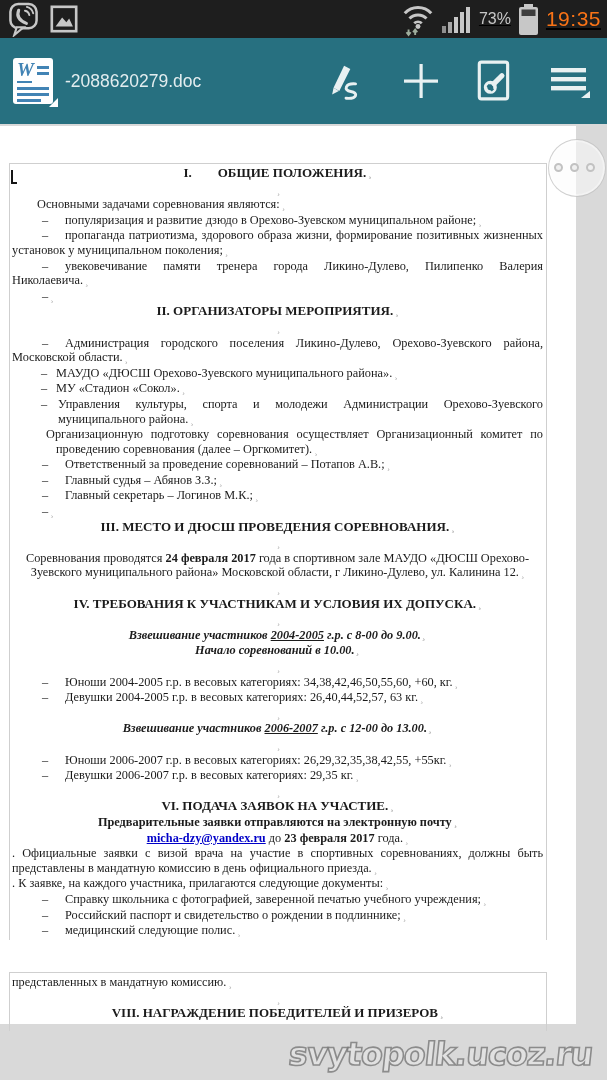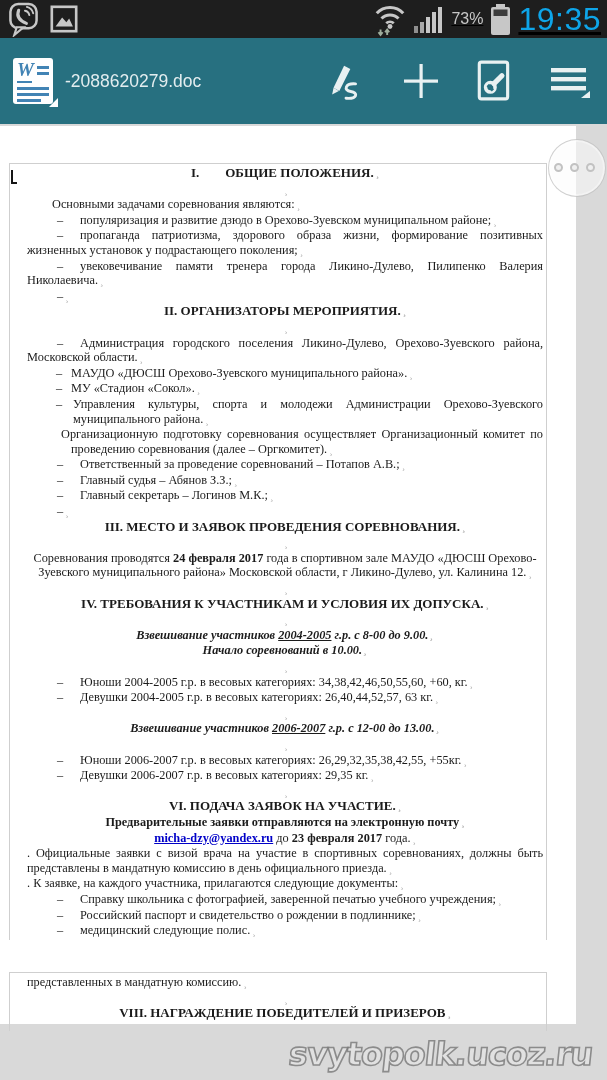--- a/index.html
+++ b/index.html
@@ -8,21 +8,21 @@
     background:#d9d9d9;font-family:"Liberation Sans",sans-serif;
   }
   
   .status-bar{
     position:absolute;left:0;top:0;width:607px;height:38px;background:#1e1e1e;
     display:flex;align-items:center;
   }
   .sb-left{display:flex;align-items:center;gap:10px;padding-left:8px;}
   .sb-right{margin-left:auto;display:flex;align-items:center;gap:7px;padding-right:6px;text-decoration:underline;}
   .sb-text{color:#c7c7c7;font-size:16px;}
-  .sb-time{color:#0ea5e9;font-size:32px;letter-spacing:0.5px;}
+  .sb-time{color:#f97316;font-size:21px;letter-spacing:0.5px;}
   
   .toolbar{
     position:absolute;left:0;top:38px;width:607px;height:86px;background:#277080;
     display:flex;align-items:center;
   }
   .doc-icon{position:relative;width:40px;height:46px;margin-left:13px;background:#fefefe;border-radius:3px;}
   .doc-icon .w-letter{position:absolute;left:4px;top:1px;font-family:"Liberation Serif",serif;
     font-style:italic;font-weight:bold;font-size:19px;color:#4183b4;}
   .doc-icon .w-under{position:absolute;left:4px;top:23px;width:15px;height:2px;background:#4183b4;}
   .doc-icon .ln{position:absolute;background:#4183b4;height:2.5px;}
@@ -40,21 +40,21 @@
   .tb-menu{margin-right:14px;}
   
   .page{position:absolute;left:0;background:#ffffff;}
   .page-1{top:126px;width:576px;height:857px;}
   .page-2{top:940px;width:576px;height:84px;}
   .bounds{position:absolute;border:1px solid #cfcfcf;}
   .bounds-1{left:9px;top:37px;width:536px;height:778px;}
   .bounds-2{left:9px;top:32px;width:536px;height:58px;border-bottom:none;}
   .doc-text{position:absolute;left:2px;top:2px;width:531px;
     font-family:"Liberation Serif",serif;font-size:12.3px;line-height:14.6px;color:#1b1b1b;}
-  .bk{text-align:justify;margin-left:15px;}
+  .bk{text-align:justify;}
   .bk::after{content:"\00B8";color:#b3b3b3;font-size:10px;margin-left:2px;}
   .s-head{text-align:center;font-weight:bold;font-size:13px;}
   .s-blank{text-align:center;min-height:14.6px;}
   .s-p{text-indent:25px;}
   .s-p0j{text-align-last:justify;}
   .s-c{text-align:center;}
   .s-cb{text-align:center;font-weight:bold;}
   .s-cbi{text-align:center;font-weight:bold;font-style:italic;}
   .s-li{text-indent:30px;}   .s-li .dash{display:inline-block;width:23px;text-indent:0;}
   .s-li2{text-indent:29px;}  .s-li2 .dash{display:inline-block;width:15px;text-indent:0;}
@@ -167,35 +167,35 @@
   </button>
 </div>
 
 <div class="page page-1">
   <div class="bounds bounds-1">
     <div class="doc-text">
         <div class="bk s-head"><span>I.</span><span class="gap" style="width: 26px;">&nbsp;</span><span>ОБЩИЕ ПОЛОЖЕНИЯ.</span></div>
         <div class="bk s-blank"></div>
         <div class="bk s-p"><span>Основными задачами соревнования являются:</span></div>
         <div class="bk s-li"><span class="dash">–</span><span>популяризация и развитие дзюдо в Орехово-Зуевском муниципальном районе;</span></div>
-        <div class="bk s-li"><span class="dash">–</span><span>пропаганда патриотизма, здорового образа жизни, формирование позитивных жизненных установок у подрастающего поколения;</span></div>
+        <div class="bk s-li"><span class="dash">–</span><span>пропаганда патриотизма, здорового образа жизни, формирование позитивных жизненных установок у муниципальном поколения;</span></div>
         <div class="bk s-li"><span class="dash">–</span><span>увековечивание памяти тренера города Ликино-Дулево, Пилипенко Валерия Николаевича.</span></div>
         <div class="bk s-lid"><span class="dash">–</span></div>
         <div class="bk s-head"><span>II. ОРГАНИЗАТОРЫ МЕРОПРИЯТИЯ.</span></div>
         <div class="bk s-blank"></div>
         <div class="bk s-li"><span class="dash">–</span><span>Администрация городского поселения Ликино-Дулево, Орехово-Зуевского района, Московской области.</span></div>
         <div class="bk s-li2"><span class="dash">–</span><span>МАУДО «ДЮСШ Орехово-Зуевского муниципального района».</span></div>
         <div class="bk s-li2"><span class="dash">–</span><span>МУ «Стадион «Сокол».</span></div>
         <div class="bk s-li2h"><span class="dash">–</span><span>Управления культуры, спорта и молодежи Администрации Орехово-Зуевского муниципального района.</span></div>
         <div class="bk s-pind"><span>Организационную подготовку соревнования осуществляет Организационный комитет по проведению соревнования (далее – Оргкомитет).</span></div>
         <div class="bk s-li"><span class="dash">–</span><span>Ответственный за проведение соревнований – Потапов А.В.;</span></div>
         <div class="bk s-li"><span class="dash">–</span><span>Главный судья – Абянов З.З.;</span></div>
         <div class="bk s-li"><span class="dash">–</span><span>Главный секретарь – Логинов М.К.;</span></div>
         <div class="bk s-lid"><span class="dash">–</span></div>
-        <div class="bk s-head"><span>III. МЕСТО И ЗАЯВОК ПРОВЕДЕНИЯ СОРЕВНОВАНИЯ.</span></div>
+        <div class="bk s-head"><span>III. МЕСТО И ДЮСШ ПРОВЕДЕНИЯ СОРЕВНОВАНИЯ.</span></div>
         <div class="bk s-blank"></div>
         <div class="bk s-c"><span>Соревнования проводятся </span><span class="rb">24 февраля 2017</span><span> года в спортивном зале МАУДО «ДЮСШ Орехово-Зуевского муниципального района» Московской области, г Ликино-Дулево, ул. Калинина 12.</span></div>
         <div class="bk s-blank"></div>
         <div class="bk s-head"><span>IV. ТРЕБОВАНИЯ К УЧАСТНИКАМ И УСЛОВИЯ ИХ ДОПУСКА.</span></div>
         <div class="bk s-blank"></div>
         <div class="bk s-cbi"><span>Взвешивание участников </span><span class="ru">2004-2005</span><span> г.р. с 8-00 до 9.00.</span></div>
         <div class="bk s-cbi"><span>Начало соревнований в 10.00.</span></div>
         <div class="bk s-blank"></div>
         <div class="bk s-li"><span class="dash">–</span><span>Юноши 2004-2005 г.р. в весовых категориях: 34,38,42,46,50,55,60, +60, кг.</span></div>
         <div class="bk s-li"><span class="dash">–</span><span>Девушки 2004-2005 г.р. в весовых категориях: 26,40,44,52,57, 63 кг.</span></div>

